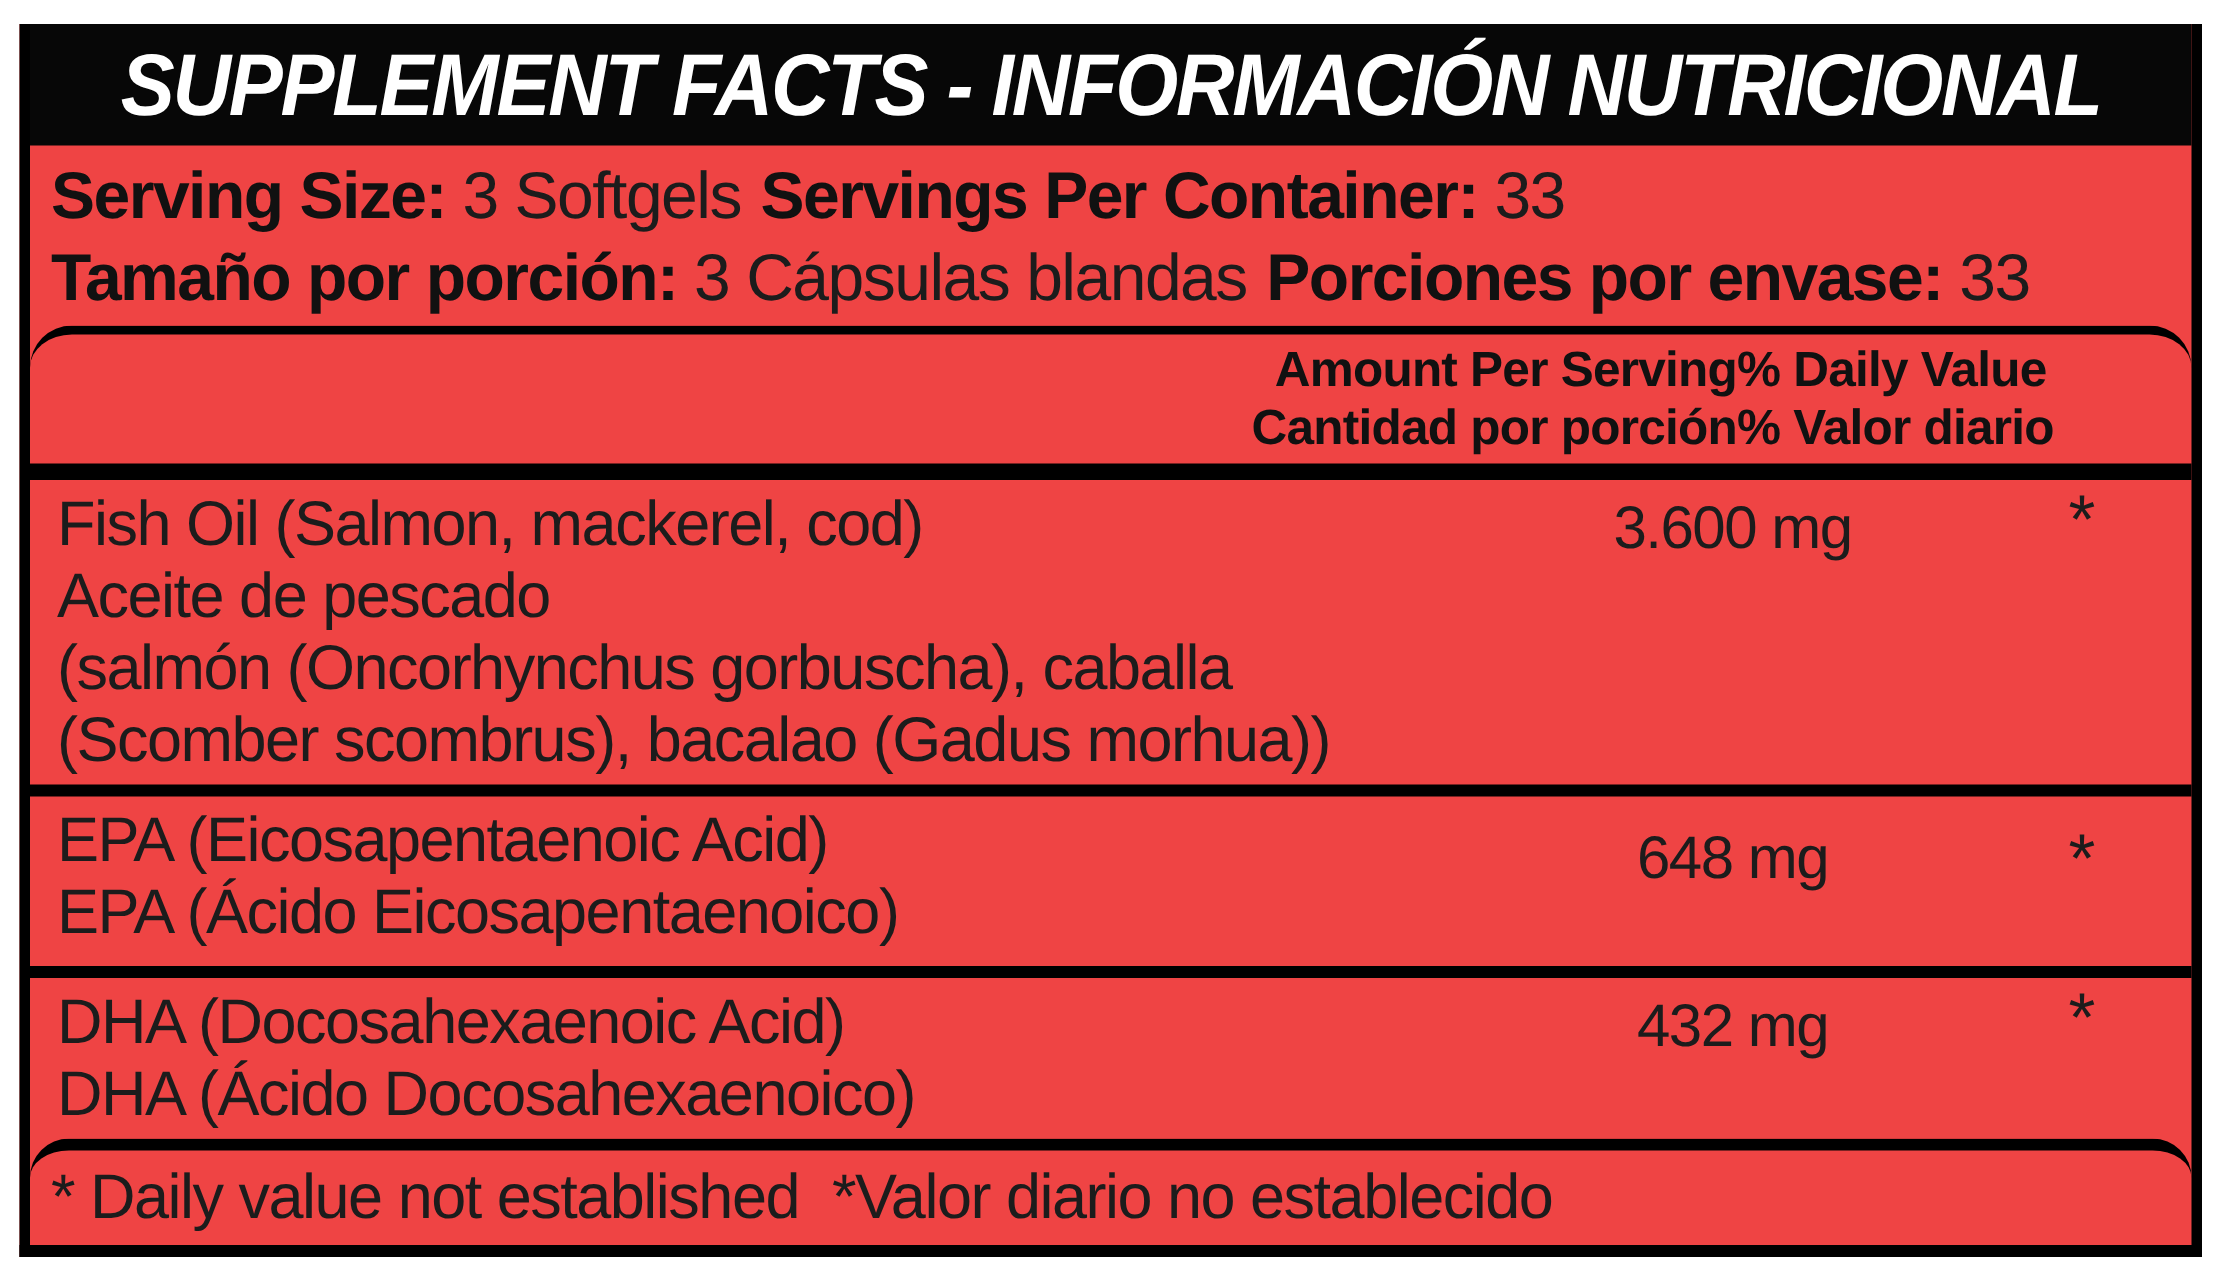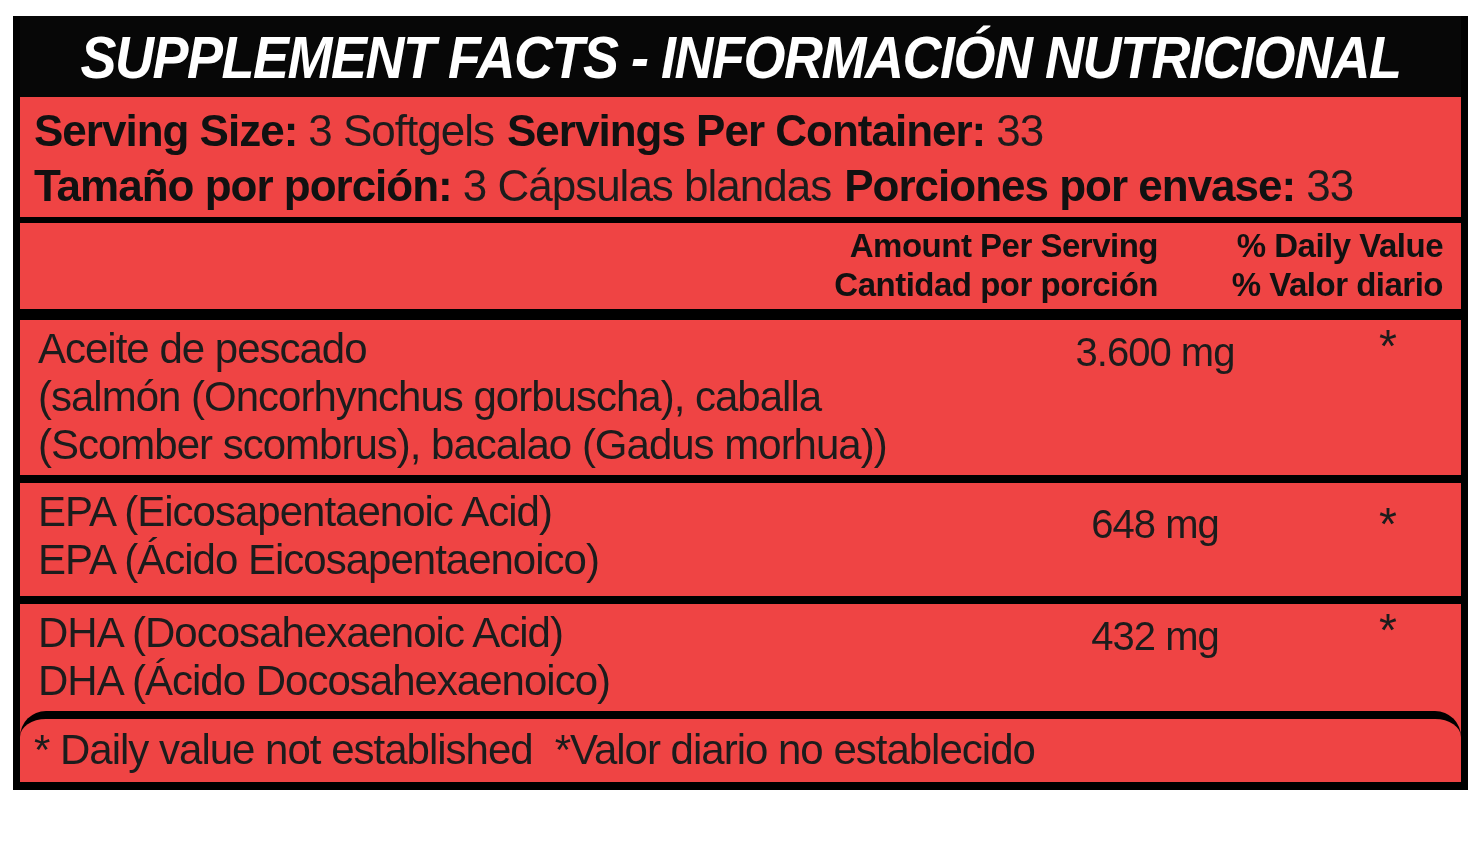--- a/index.html
+++ b/index.html
@@ -56,23 +56,24 @@
   .sv-value { font-weight: normal; margin-right: 13px; color: #1c1c1c; }
   .col-header-section {
     border-top: 6px solid #000000;
     display: grid;
     grid-template-columns: 1fr 285px;
     padding: 3px 18px 5px 14px;
     font-weight: bold;
     font-size: 33px;
     line-height: 39px;
     letter-spacing: -0.5px;
+    border-radius: 28px;
   }
   .col-header-amount { text-align: right; white-space: nowrap; }
-  .col-header-dv { text-align: right; white-space: nowrap; }
+  .col-header-dv { text-align: left; white-space: nowrap; }
   .nutrient-row {
     display: grid;
     grid-template-columns: 1fr 320px 146px;
     align-items: start;
   }
   .nutrient-row.first { border-top: 11px solid #000000; }
   .nutrient-row.next  { border-top: 8px solid #000000; }
   .nutrient-name {
     padding: 5px 0 6px 18px;
     font-size: 42px;
@@ -136,20 +137,21 @@
         <span class="nm-line" style="display:block;">Cantidad por porción</span>
       </div>
       <div class="col-header-dv">
         <span style="display:block;">% Daily Value</span>
         <span style="display:block;">% Valor diario</span>
       </div>
     </div>
 
     <div class="nutrient-row first">
       <div class="nutrient-name">
+        <span class="nm-line">Fish Oil (Salmon, mackerel, cod)</span>
         <span class="nm-line">Aceite de pescado</span>
         <span class="nm-line">(salmón (Oncorhynchus gorbuscha), caballa</span>
         <span class="nm-line">(Scomber scombrus), bacalao (Gadus morhua))</span>
       </div>
       <div class="nutrient-amount">3.600 mg</div>
       <div class="nutrient-dv">*</div>
     </div>
 
     <div class="nutrient-row next row-pad-epa">
       <div class="nutrient-name">

